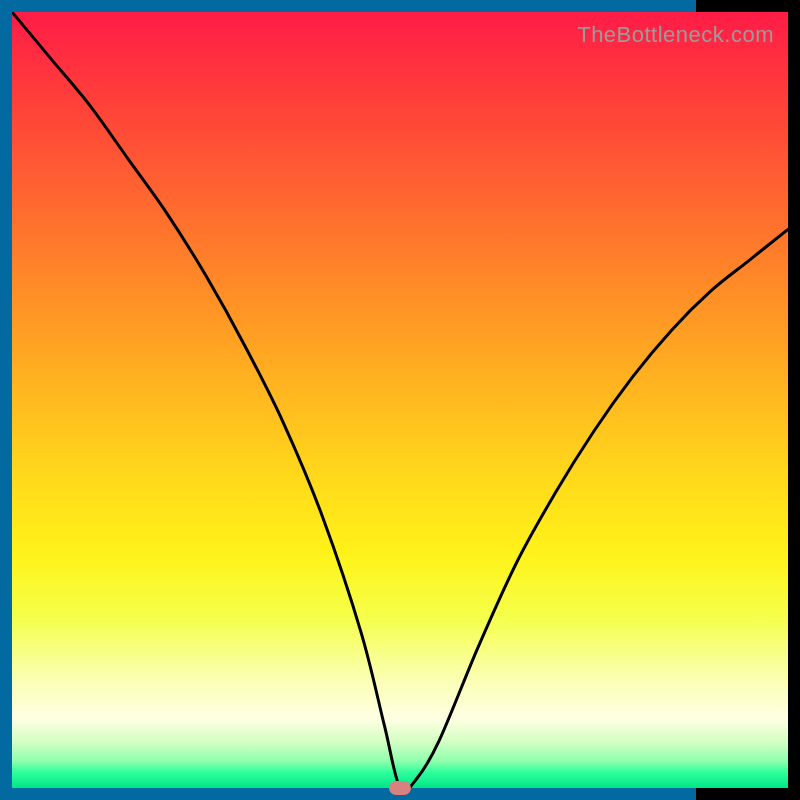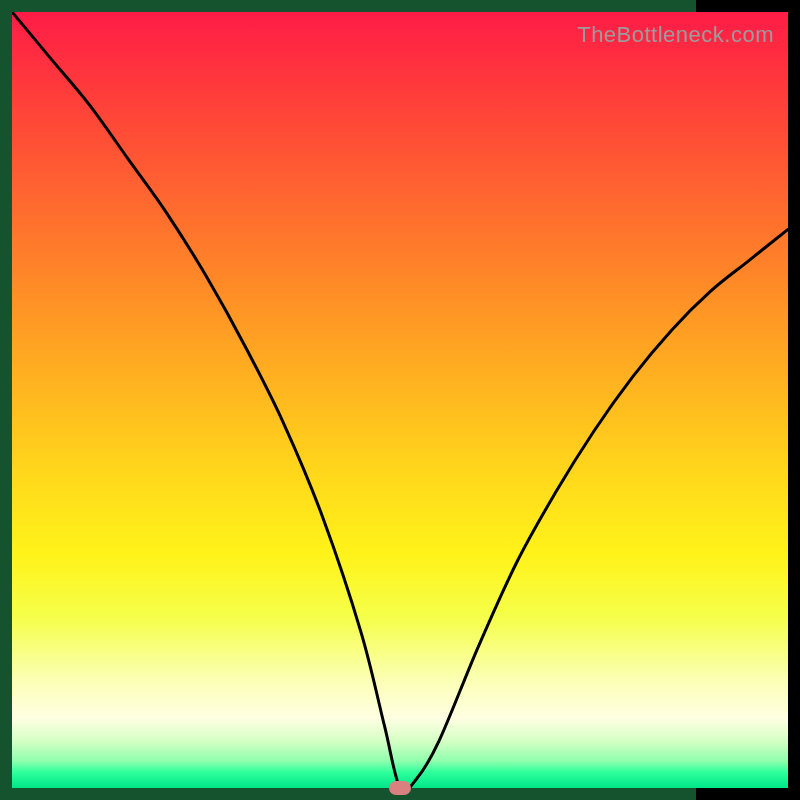--- a/index.html
+++ b/index.html
@@ -8,21 +8,21 @@
     width: 800px;
     height: 800px;
     background: #000;
     font-family: Arial, Helvetica, sans-serif;
     overflow: hidden;
   }
   .chart-wrap {
     position: relative;
     width: 696px;
     height: 800px;
-    background: #14532d;
+    background: #0369a1;
   }
   .plot-area {
     position: absolute;
     left: 12px;
     top: 12px;
     width: 776px;
     height: 776px;
     background: linear-gradient(to bottom,
       #ff1c47 0%,
       #ff3b3b 10%,

